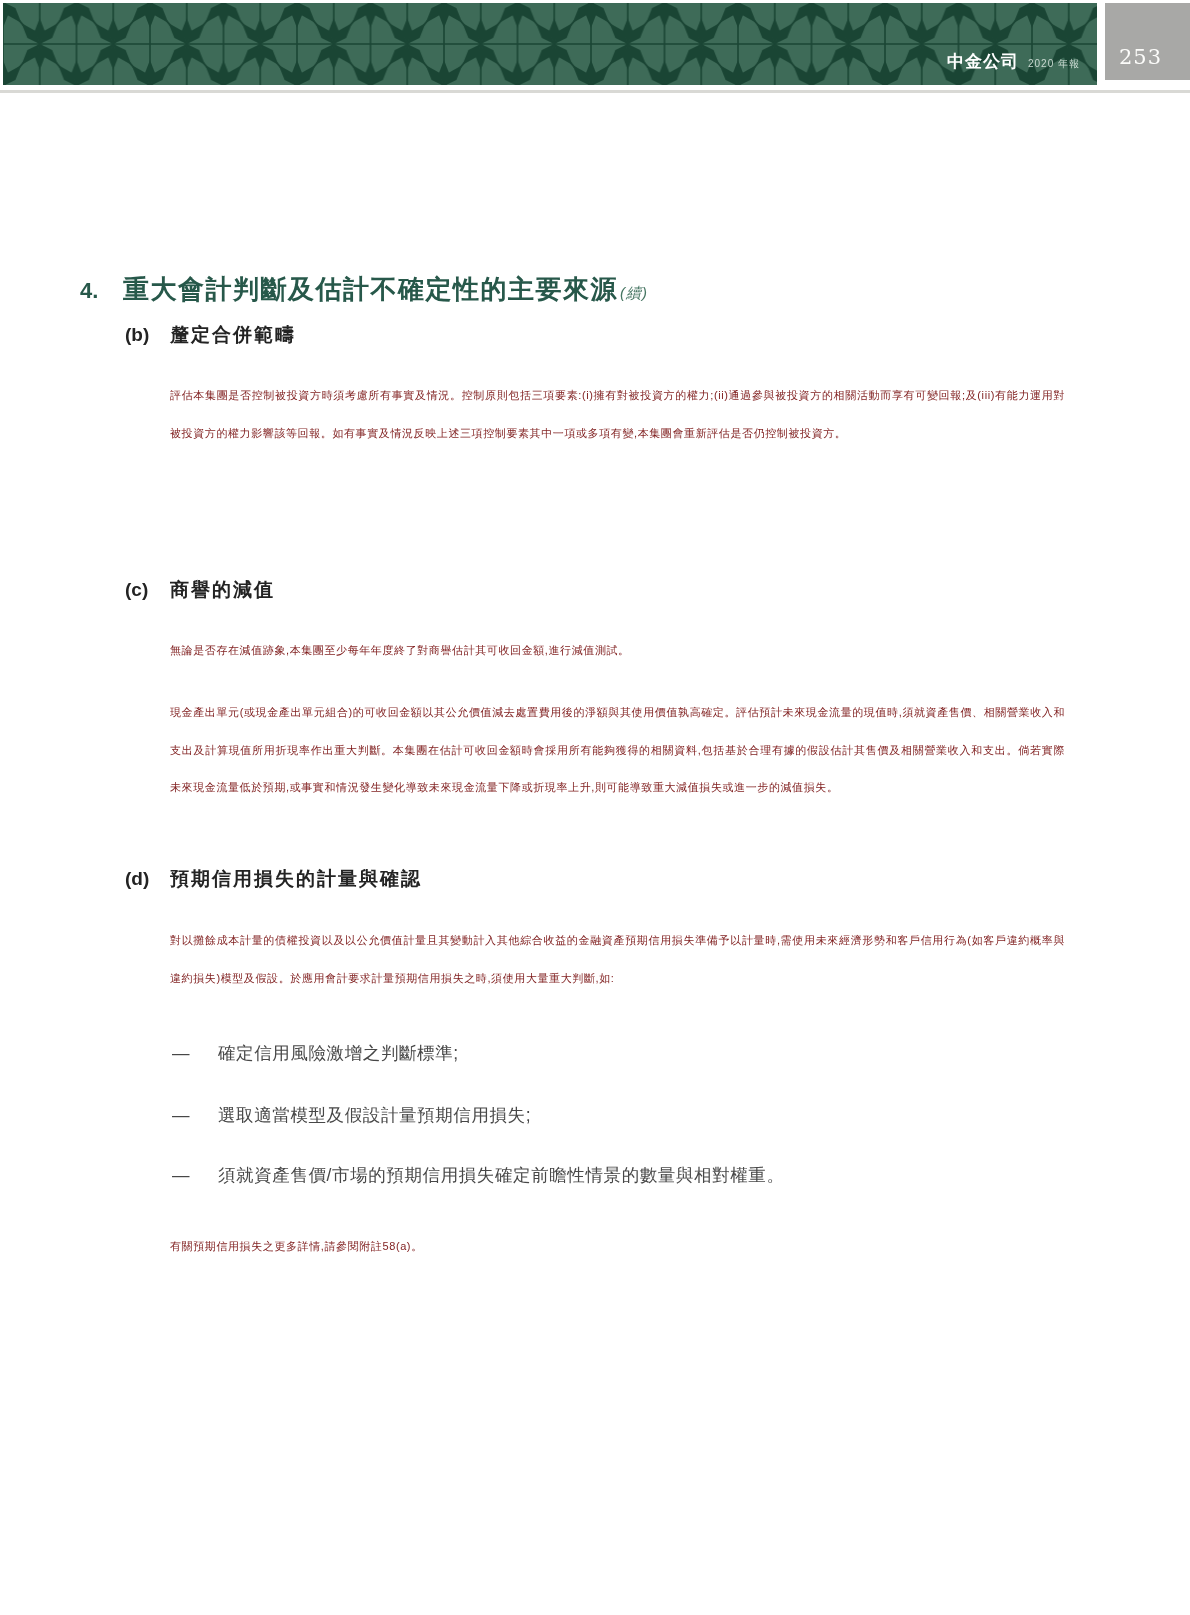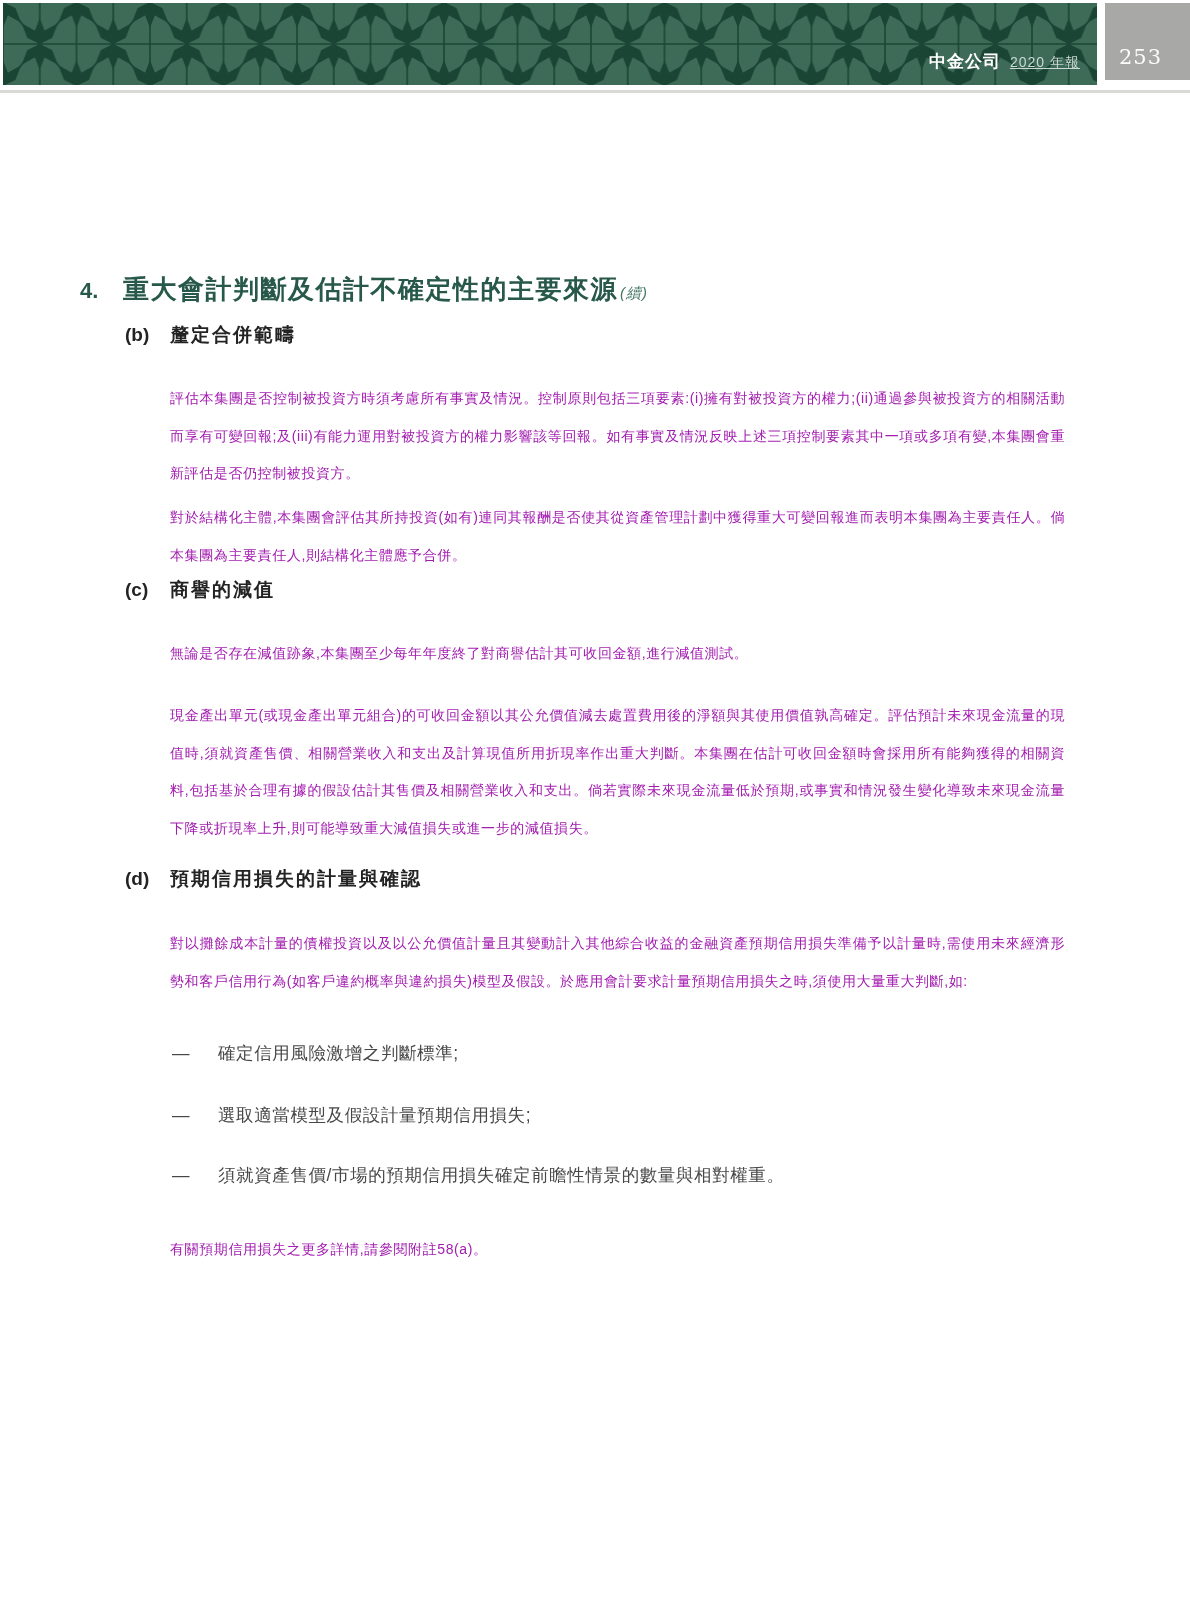--- a/index.html
+++ b/index.html
@@ -16,21 +16,21 @@
     background:#3E6B58;overflow:hidden;
   }
   .band svg{position:absolute;left:0;top:0;display:block;}
   .band-text{
     position:absolute;right:17px;top:47px;
     display:flex;align-items:baseline;gap:9px;
     white-space:nowrap;
     margin-left:43px;
   }
   .brand{font-size:17px;font-weight:700;color:#ffffff;letter-spacing:1px;}
-  .edition{font-size:14px;font-weight:400;color:#c9d9d1;letter-spacing:1px;text-decoration:underline;}
+  .edition{font-size:10px;font-weight:400;color:#c9d9d1;letter-spacing:1px;}
   .pagebox{
     position:absolute;left:1105px;top:3px;width:98px;height:77px;
     background:#A8A8A6;
   }
   .pagebox .num{
     position:absolute;left:14px;top:44px;
     font-family:"DejaVu Serif",serif;
     font-size:21px;color:#fcfcfa;letter-spacing:1px;line-height:1;
   }
   .rule{position:absolute;left:0;top:90px;width:1190px;height:3px;background:#d9d9d5;}
@@ -44,22 +44,22 @@
   .sec-title{font-size:26px;font-weight:700;letter-spacing:1.5px;}
   .sec-cont{font-size:15px;font-style:italic;font-weight:400;color:#477663;margin-left:2px;letter-spacing:1px;}
   .sub-row{
     position:absolute;left:125px;
     display:flex;align-items:baseline;color:#232323;
   }
   .sub-label{font-size:19px;font-weight:700;width:45px;}
   .sub-heading{font-size:19px;font-weight:700;letter-spacing:2px;}
   .para{
     position:absolute;left:170px;width:895px;
-    font-size:14px;line-height:37.5px;letter-spacing:0.6px;
-    color:#a21caf;text-align:justify;
+    font-size:11px;line-height:37.5px;letter-spacing:0.6px;
+    color:#7f1d1d;text-align:justify;
   }
   .bullet-row{
     position:absolute;left:172px;width:893px;
     display:flex;align-items:baseline;
     font-size:17.5px;line-height:37.5px;letter-spacing:0.6px;color:#474747;
   }
   .bullet-dash{width:46px;flex:0 0 46px;}
 </style>
 </head>
 <body>
@@ -116,21 +116,20 @@
     <span class="sec-num">4.</span>
     <span class="sec-title">重大會計判斷及估計不確定性的主要來源</span>
     <span class="sec-cont">(續)</span>
   </div>
 
   <div class="sub-row" style="top:322px">
     <span class="sub-label">(b)</span>
     <span class="sub-heading">釐定合併範疇</span>
   </div>
   <p class="para" style="top:366px">評估本集團是否控制被投資方時須考慮所有事實及情況。控制原則包括三項要素:(i)擁有對被投資方的權力;(ii)通過參與被投資方的相關活動而享有可變回報;及(iii)有能力運用對被投資方的權力影響該等回報。如有事實及情況反映上述三項控制要素其中一項或多項有變,本集團會重新評估是否仍控制被投資方。</p>
-  <p class="para" style="top:485px">對於結構化主體,本集團會評估其所持投資(如有)連同其報酬是否使其從資產管理計劃中獲得重大可變回報進而表明本集團為主要責任人。倘本集團為主要責任人,則結構化主體應予合併。</p>
 
   <div class="sub-row" style="top:577px">
     <span class="sub-label">(c)</span>
     <span class="sub-heading">商譽的減值</span>
   </div>
   <p class="para" style="top:683px">現金產出單元(或現金產出單元組合)的可收回金額以其公允價值減去處置費用後的淨額與其使用價值孰高確定。評估預計未來現金流量的現值時,須就資產售價、相關營業收入和支出及計算現值所用折現率作出重大判斷。本集團在估計可收回金額時會採用所有能夠獲得的相關資料,包括基於合理有據的假設估計其售價及相關營業收入和支出。倘若實際未來現金流量低於預期,或事實和情況發生變化導致未來現金流量下降或折現率上升,則可能導致重大減值損失或進一步的減值損失。</p>
   <p class="para" style="top:621px">無論是否存在減值跡象,本集團至少每年年度終了對商譽估計其可收回金額,進行減值測試。</p>
 
   <div class="sub-row" style="top:866px">
     <span class="sub-label">(d)</span>

